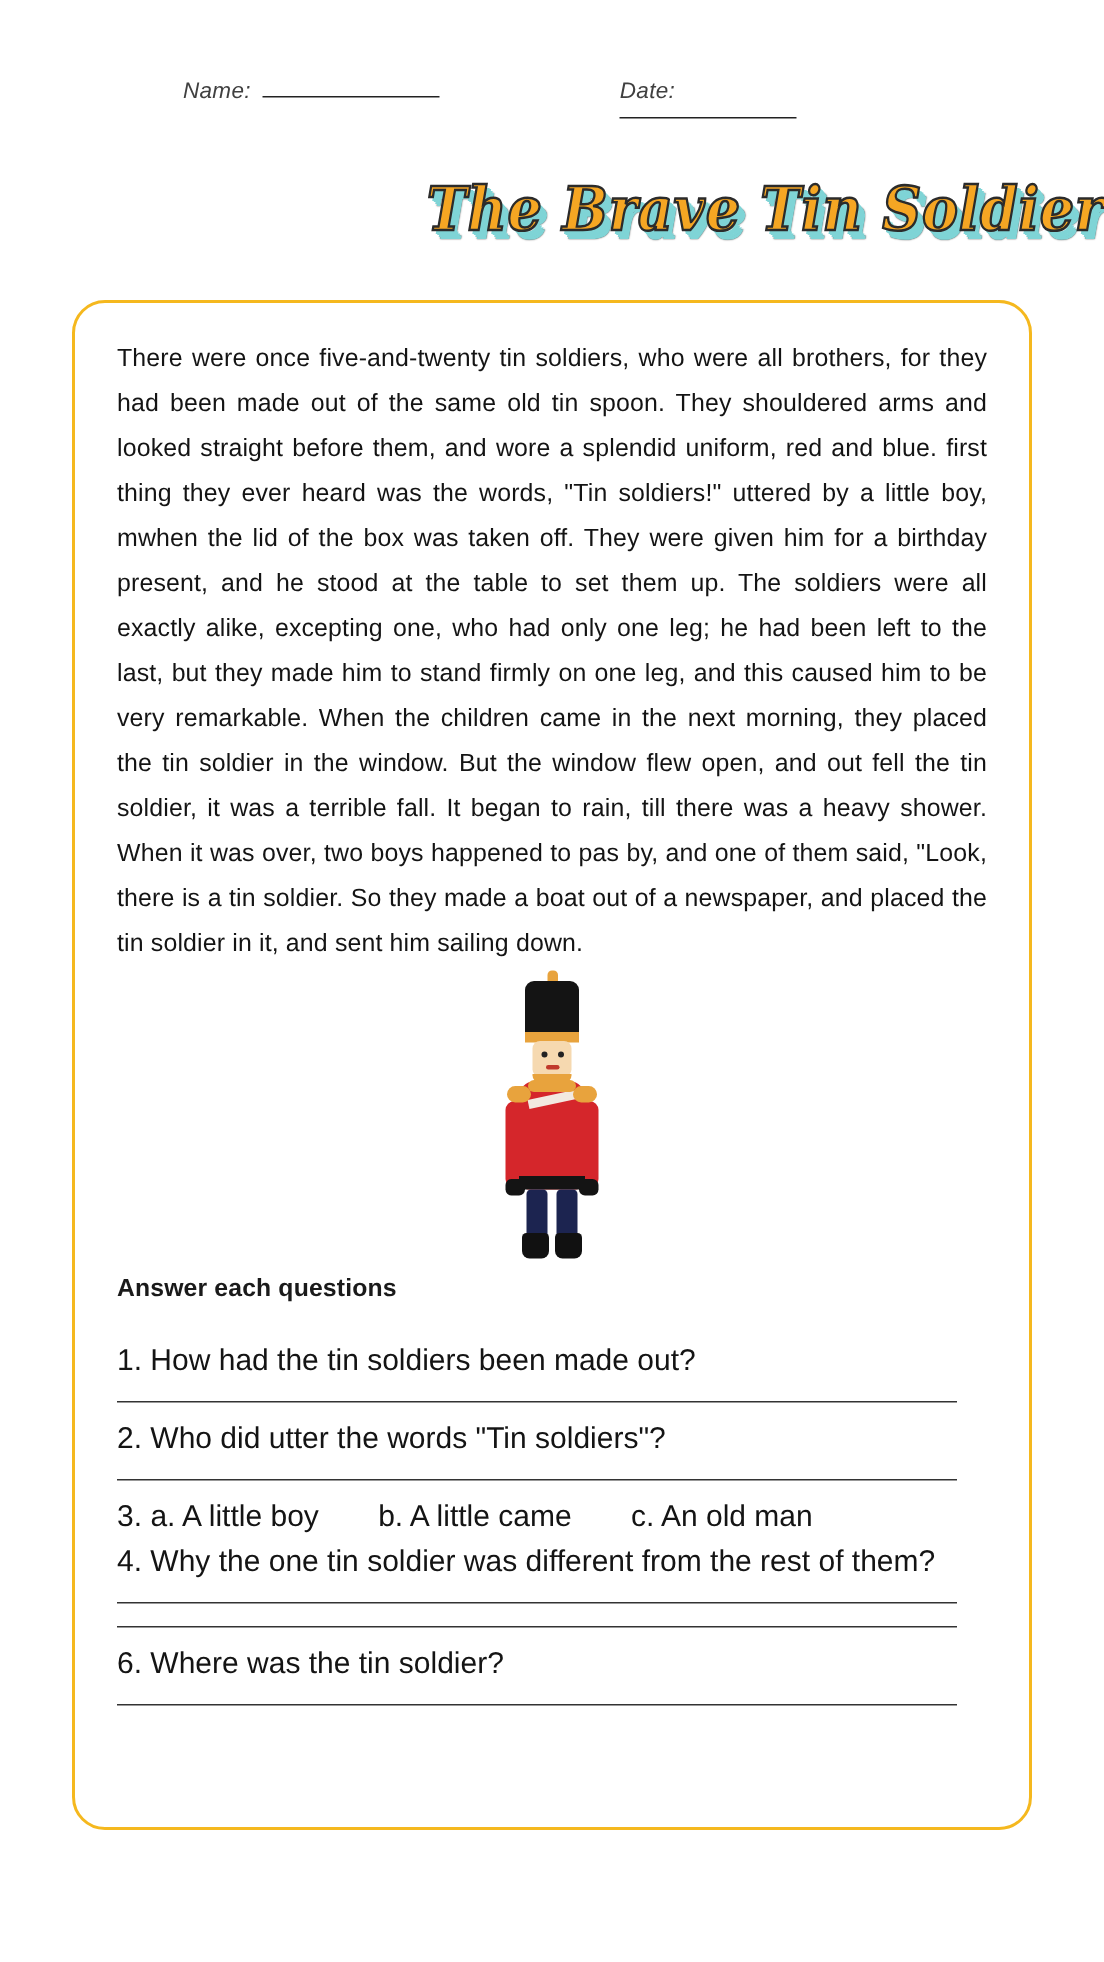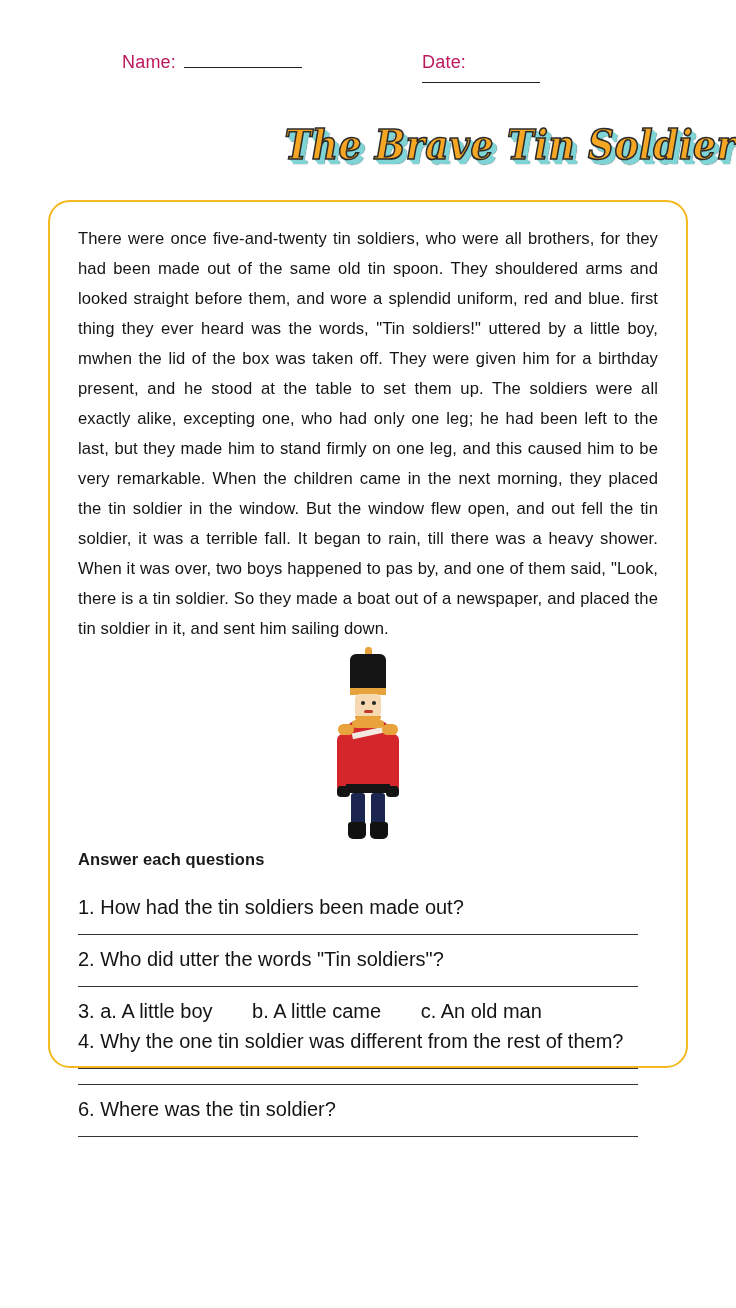--- a/index.html
+++ b/index.html
@@ -25,22 +25,23 @@
     letter-spacing: .2px;
   }
   .header-field {
     display: flex;
     align-items: baseline;
     gap: 8px;
   }
   .header-field.name { margin-left: 122px; }
   .header-field.date { margin-left: 120px; flex-direction: column; }
   .header-label {
-    font-size: 18px;
-    color: #be185d;
+    font-size: 15px;
+    color: #404040;
+    font-style: italic;
   }
   .header-blank {
     display: inline-block;
     width: 118px;
     border-bottom: 1.6px solid #222;
     height: 1px;
   }
 
   
   .title-wrap {
@@ -67,21 +68,21 @@
        5px 5px 1px #2b2b2b;
     transform: scaleY(1.12);
   }
 
   
   .card {
     position: absolute;
     left: 48px;
     top: 200px;
     width: 640px;
-    height: 868px;
+    height: 1020px;
     border: 2.5px solid #F5B81E;
     border-radius: 22px;
     box-sizing: border-box;
     padding: 22px 28px 10px 28px;
   }
 
   .story {
     font-size: 16.6px;
     line-height: 30px;
     text-align: justify;

